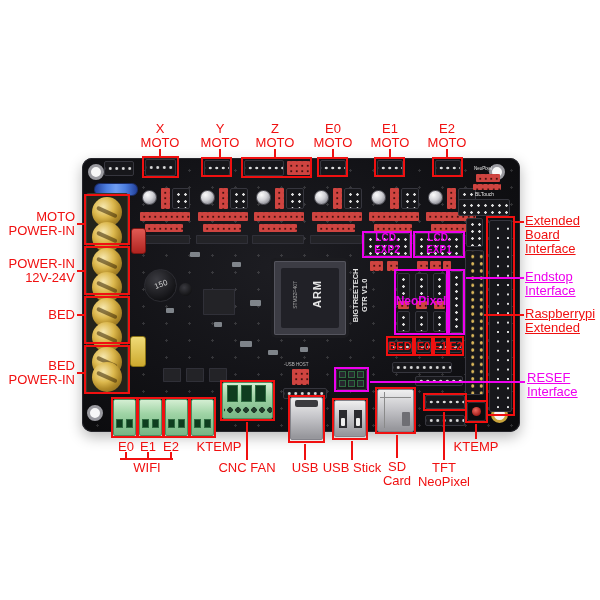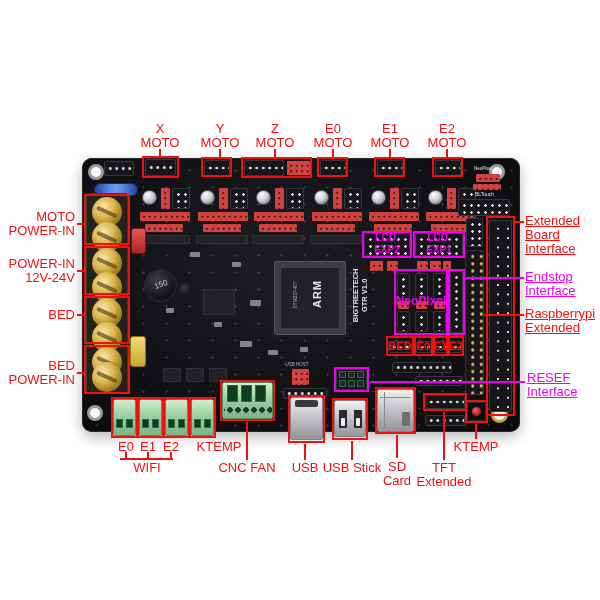--- a/index.html
+++ b/index.html
@@ -344,21 +344,21 @@
   <div class="lbl" style="left:157px;top:440px;width:28px;">E2</div>
   <div class="lbl" style="left:195px;top:440px;width:48px;">KTEMP</div>
   <div class="lbl" style="left:118px;top:461px;width:58px;">WIFI</div>
 
   <div class="lbl" style="left:217px;top:461px;width:60px;">CNC FAN</div>
   <div class="lbl" style="left:285px;top:461px;width:40px;">USB</div>
   <div class="lbl" style="left:320px;top:461px;width:64px;">USB Stick</div>
   <div class="lbl" style="left:377px;top:460px;width:40px;">SD
 Card</div>
   <div class="lbl" style="left:414px;top:461px;width:60px;">TFT
-Extended</div>
+NeoPixel</div>
   <div class="lbl" style="left:446px;top:440px;width:60px;">KTEMP</div>
 
   <div class="lbl la sm" style="left:525px;top:214px;width:72px;">Extended
 Board
 Interface</div>
   <div class="lbl la sm mg" style="left:525px;top:270px;width:72px;">Endstop
 Interface</div>
   <div class="lbl la sm" style="left:525px;top:307px;width:74px;">Raspberrypi
 Extended</div>
   <div class="lbl la sm mg" style="left:527px;top:371px;width:70px;">RESEF

